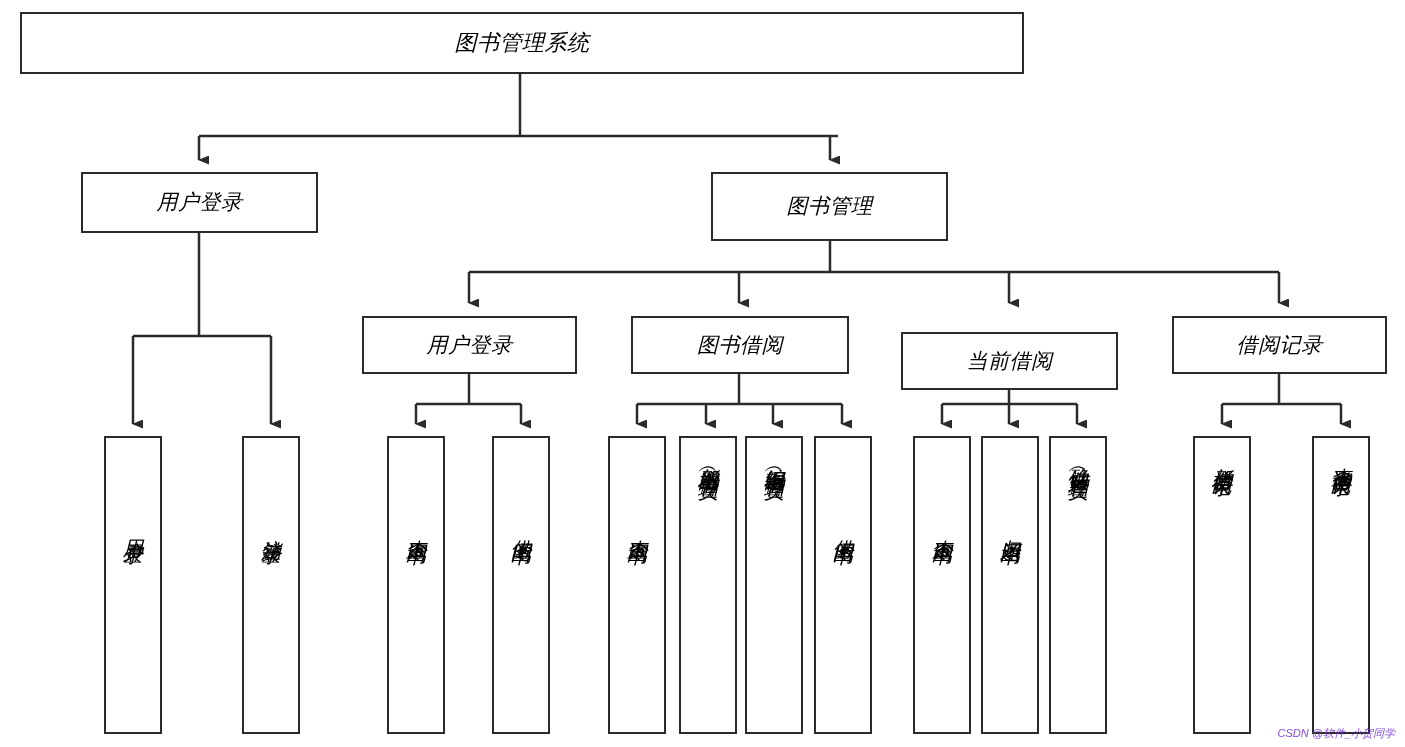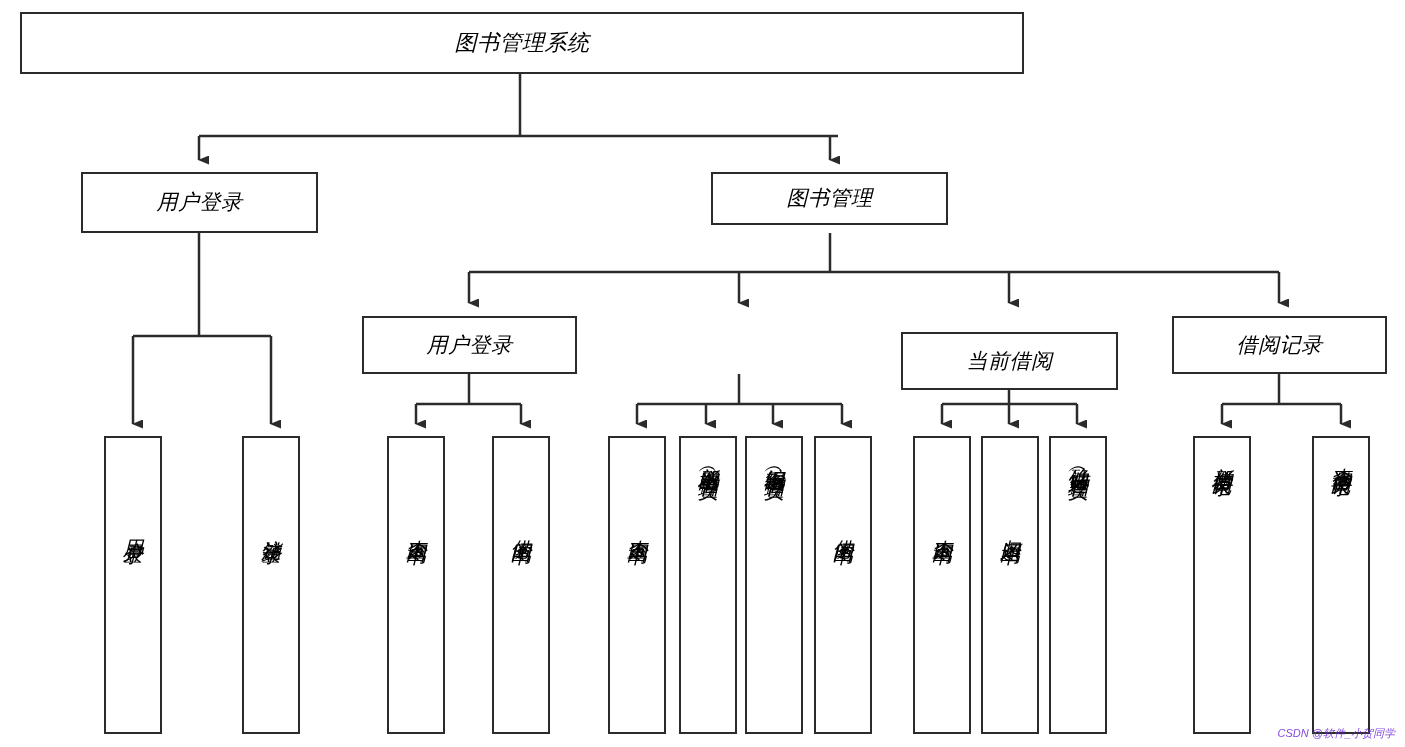--- a/index.html
+++ b/index.html
@@ -136,27 +136,30 @@
     </g>
   </svg>
 
   <div class="node horiz root" style="left:20px; top:12px; width:1004px; height:62px;">
     <span class="node-label">图书管理系统</span>
   </div>
 
   <div class="node horiz" style="left:81px; top:172px; width:237px; height:61px;">
     <span class="node-label">用户登录</span>
   </div>
-  <div class="node horiz" style="left:711px; top:172px; width:237px; height:53px;">
+  <div class="node horiz" style="left:711px; top:172px; width:237px; height:69px;">
     <span class="node-label">图书管理</span>
   </div>
 
   <div class="node horiz" style="left:362px; top:316px; width:215px; height:58px;">
     <span class="node-label">用户登录</span>
   </div>
+  <div class="node horiz" style="left:631px; top:316px; width:218px; height:58px;">
+    <span class="node-label">图书借阅</span>
+  </div>
   <div class="node horiz" style="left:901px; top:332px; width:217px; height:58px;">
     <span class="node-label">当前借阅</span>
   </div>
   <div class="node horiz" style="left:1172px; top:316px; width:215px; height:58px;align-items:center;">
     <span class="node-label">借阅记录</span>
   </div>
 
   <div class="node vert mid" style="left:104px; top:436px; width:58px; height:298px;">
     <span class="node-label">用户登录</span>
   </div>

